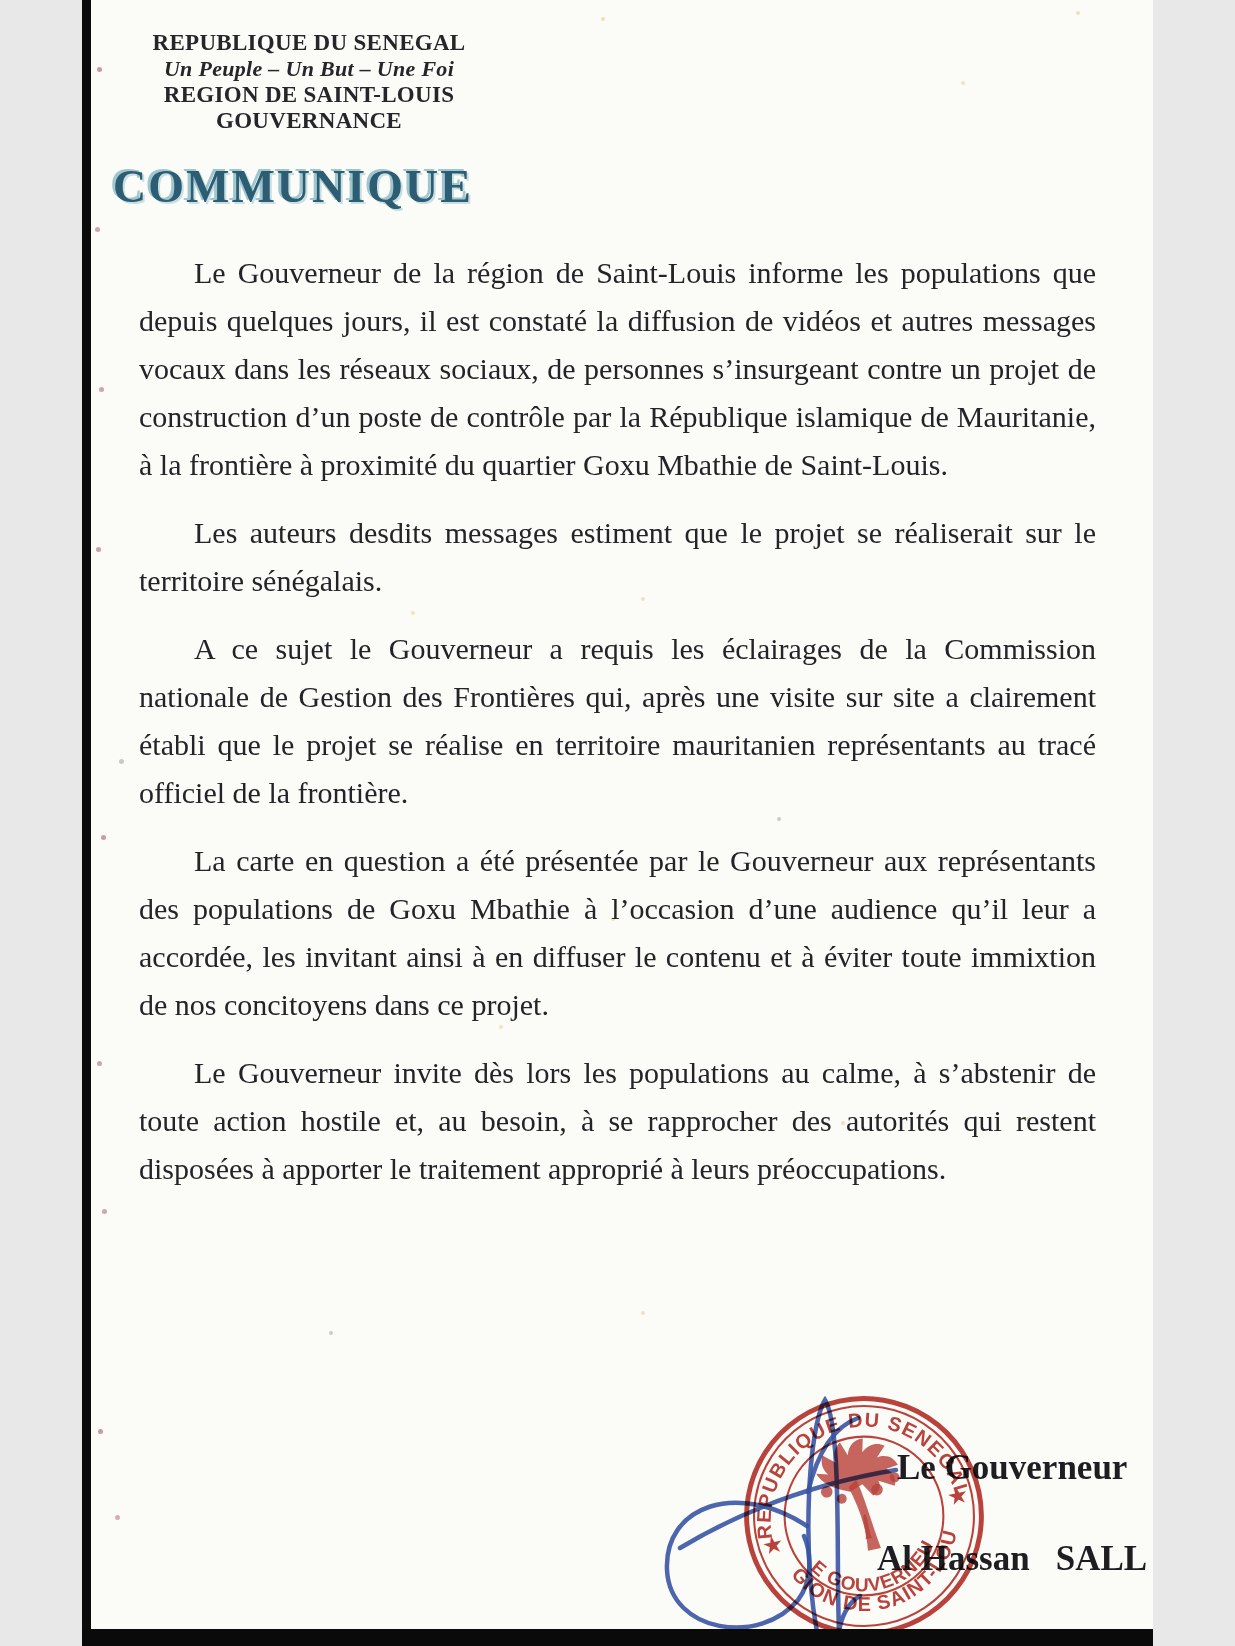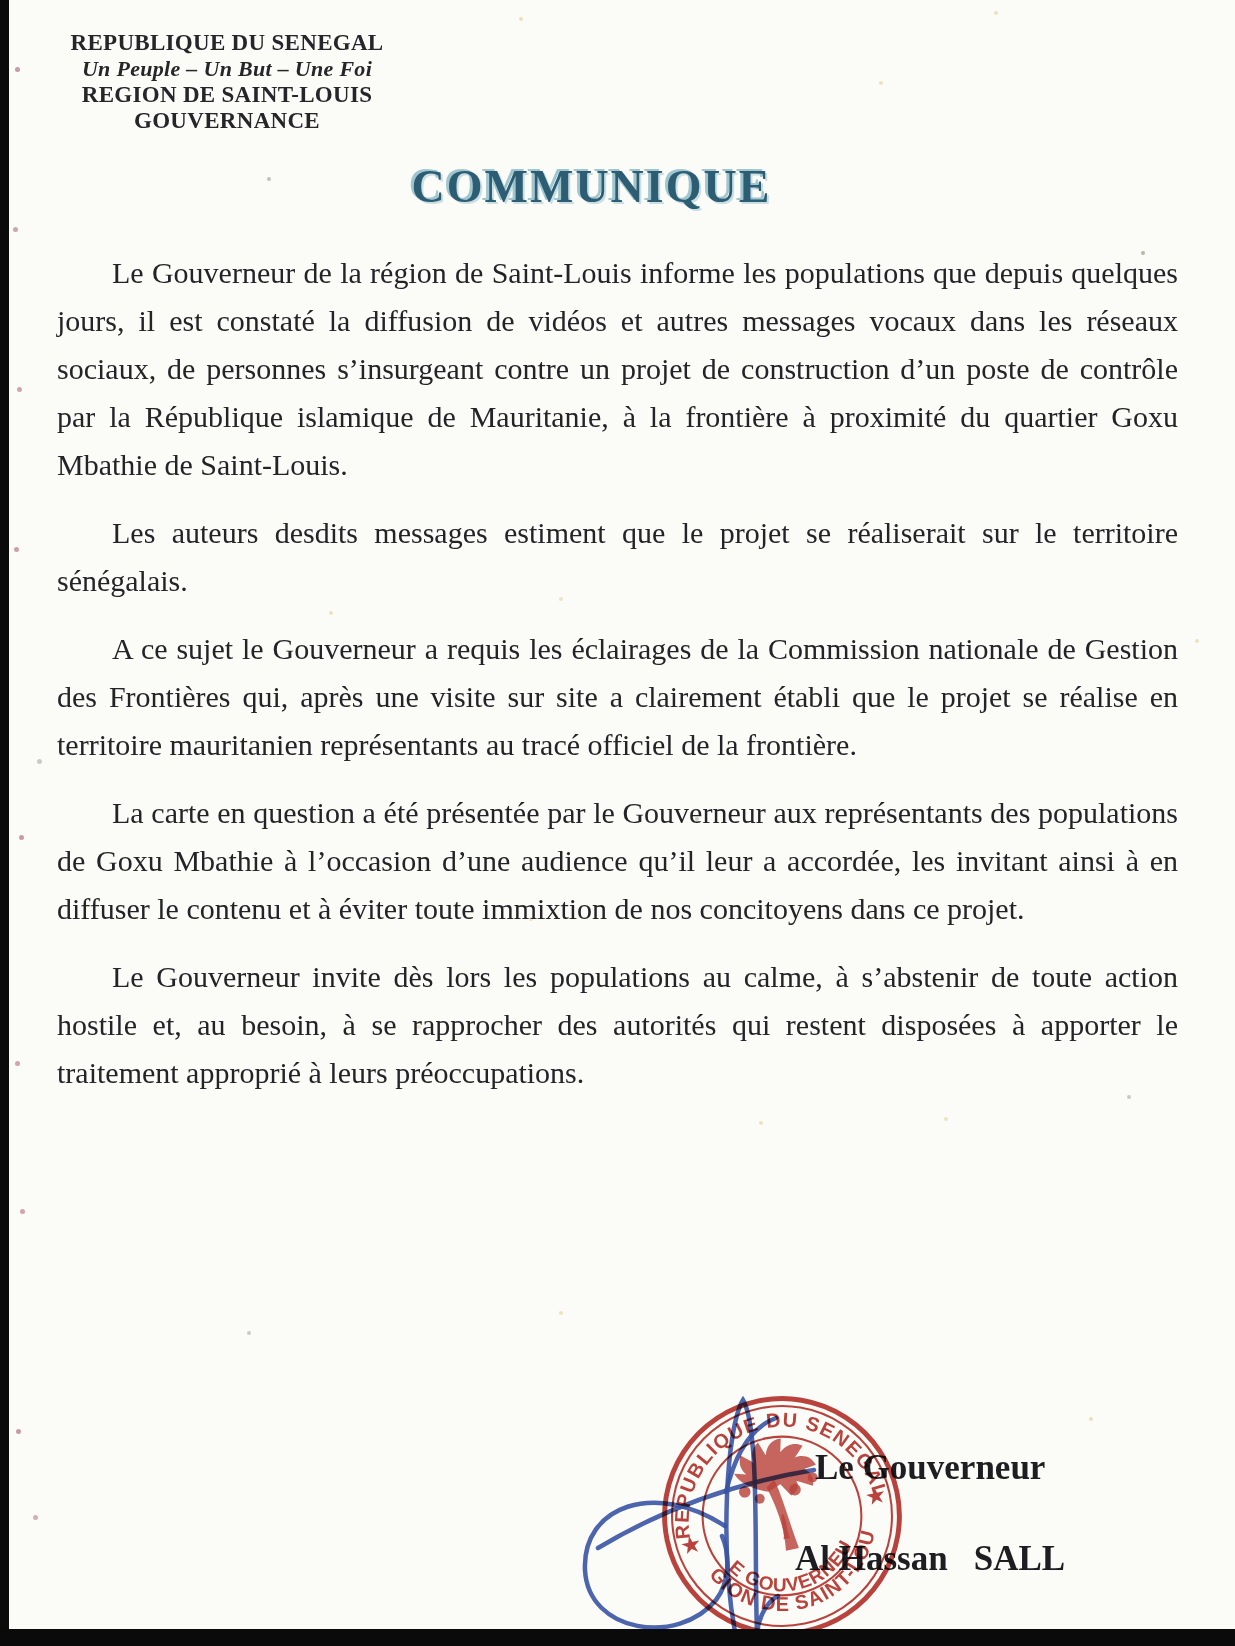--- a/index.html
+++ b/index.html
@@ -7,21 +7,21 @@
     --title-halo:#8fbdc9;
     --stamp-red:#b7342c;
     --signature-blue:#3a55a8;
     --ink:#26262a;
     --paper:#fbfbf8;
   }
   *{margin:0;padding:0;box-sizing:border-box;}
   html,body{background:#e8e8e8;}
   .page{
     position:relative;
-    width:1235px;height:1646px;
+    width:1071px;height:1646px;
     margin:0 auto;
     background:var(--paper);
     overflow:hidden;
     font-family:"Liberation Serif", serif;
     color:var(--ink);
   }
   
   .edge-left{position:absolute;left:0;top:0;width:9px;height:100%;background:#0b0b0b;}
   .edge-bottom{position:absolute;left:0;bottom:0;width:100%;height:17px;background:#0a0a0a;}
   
@@ -45,21 +45,21 @@
       9px 1210px 0 1px rgba(150,60,90,.45), 5px 1430px 0 1px rgba(150,60,90,.5),
       26px 760px 0 1px rgba(130,130,130,.4), 22px 1516px 0 1px rgba(150,60,90,.4);
   }
   .content{position:relative;padding:30px 57px 0 57px;}
   
   .letterhead{width:340px;text-align:center;font-weight:bold;font-size:23px;line-height:26px;letter-spacing:.3px;}
   .letterhead .motto{font-style:italic;font-weight:bold;font-size:22px;}
   
   .doc-title{
     margin-top:26px;margin-bottom:6px;
-    text-align:center;
+    text-align:left;
     transform:translateX(-26px);
     font-size:46px;font-weight:bold;letter-spacing:2px;
     color:var(--title-teal);
     text-shadow:-3px -2px 0 rgba(143,189,201,.85), 2px 2px 0 rgba(143,189,201,.45);
   }
   
   .body-text{margin-top:36px;}
   .body-text p{
     font-size:30px;line-height:48px;
     text-align:justify;text-indent:55px;

